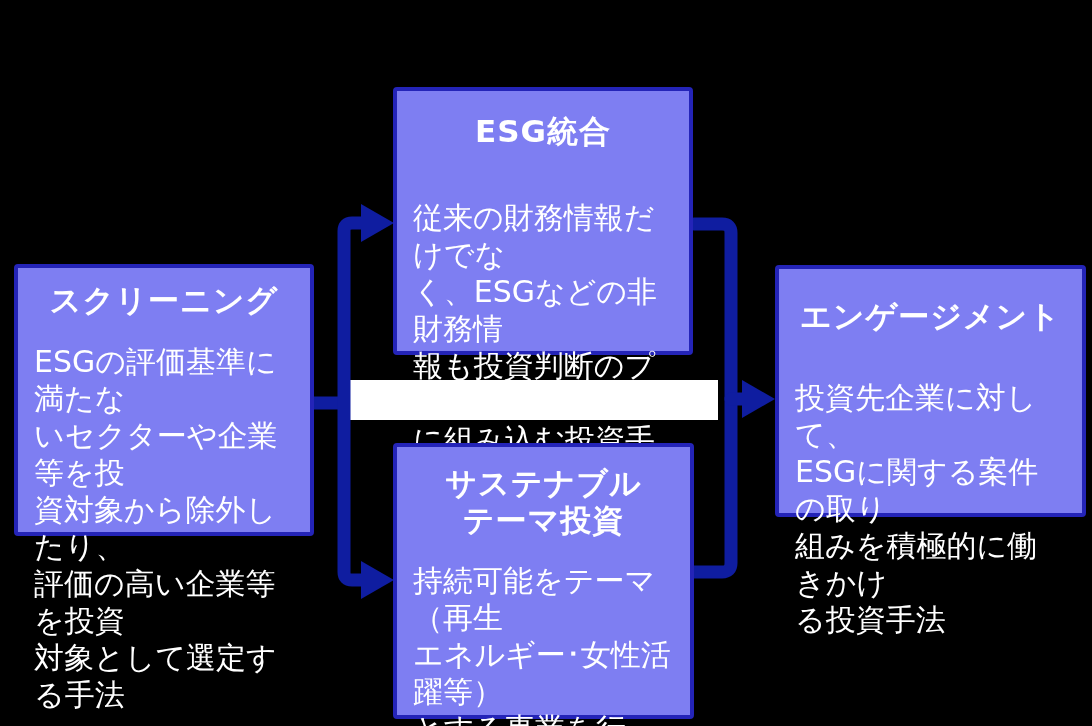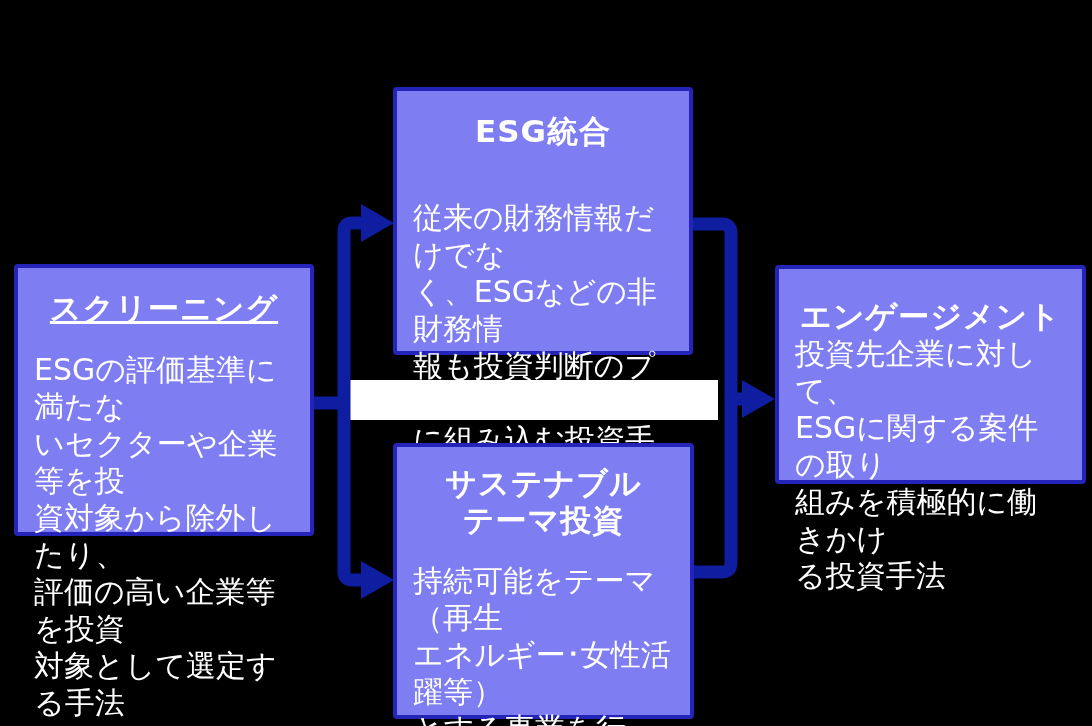--- a/index.html
+++ b/index.html
@@ -40,32 +40,32 @@
     line-height: 37px;
     letter-spacing: 0px;
     text-align: left;
     white-space: pre-line;
     width: 100%;
     box-sizing: border-box;
     padding: 0 16px;
   }
   
   .card-screening   { left: 14px;  top: 264px; width: 300px; height: 272px; }
-  .card-screening .card-title { margin-top: 22px; text-decoration: underline; }
+  .card-screening .card-title { margin-top: 14px; }
   .card-screening .card-body  { margin-top: 24px; }
 
   .card-esg         { left: 393px; top: 87px;  width: 300px; height: 268px; }
   .card-esg .card-title { margin-top: 22px; }
   .card-esg .card-body  { margin-top: 49px; }
 
   .card-sustainable { left: 393px; top: 443px; width: 301px; height: 276px; }
   .card-sustainable .card-title { margin-top: 18px; }
   .card-sustainable .card-body  { margin-top: 23px; }
 
-  .card-engagement  { left: 775px; top: 265px; width: 311px; height: 219px; }
+  .card-engagement  { left: 775px; top: 265px; width: 311px; height: 252px; gap: 44px; }
   .card-engagement .card-title { margin-top: 29px; }
   .card-engagement .card-body  { }
 
   .center-band {
     position: absolute;
     left: 348px;
     top: 380px;
     width: 370px;
     height: 40px;
     background: var(--band, #fff);

